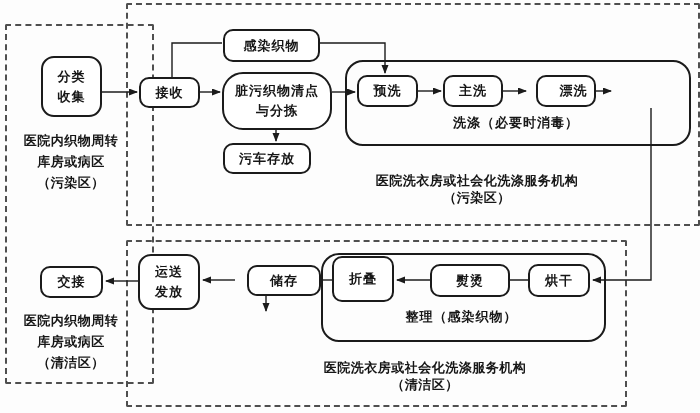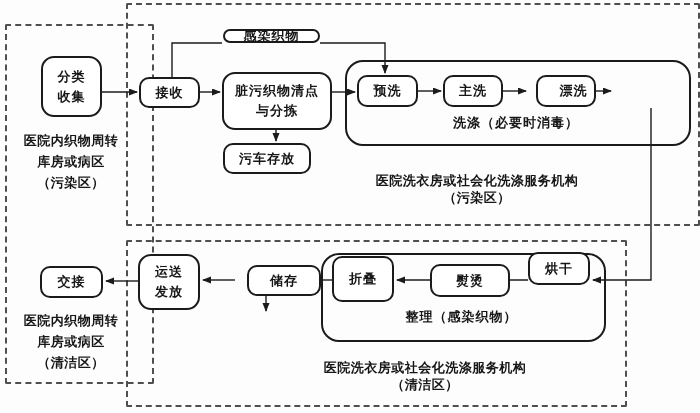--- a/index.html
+++ b/index.html
@@ -64,34 +64,34 @@
       <path d="M332,280 L300,280" marker-end="url(#ah)"></path>
       <path d="M235,280 L203,280" marker-end="url(#ah)"></path>
       <path d="M138,281 L106,281" marker-end="url(#ah)"></path>
       <path d="M266,296 L266,311" marker-end="url(#ah)"></path>
     </g>
   </svg>
 
   <div class="node big" style="left:41px;top:56px;width:61px;height:61px;">分类
 收集</div>
   <div class="node" style="left:139px;top:77px;width:61px;height:31px;">接收</div>
-  <div class="node" style="left:223px;top:29px;width:97px;height:14px;">感染织物</div>
-  <div class="node big" style="left:222px;top:72px;width:110px;height:58px;">脏污织物清点
+  <div class="node" style="left:223px;top:29px;width:97px;height:33px;">感染织物</div>
+  <div class="node big" style="left:222px;top:72px;width:110px;height:58px;border-radius:21px;">脏污织物清点
 与分拣</div>
   <div class="node" style="left:223px;top:143px;width:88px;height:31px;">污车存放</div>
   <div class="node" style="left:357px;top:75px;width:61px;height:32px;">预洗</div>
   <div class="node" style="left:443px;top:75px;width:60px;height:32px;">主洗</div>
   <div class="node" style="left:536px;top:75px;width:60px;height:32px;padding-left:15px;">漂洗</div>
   <div class="node" style="left:40px;top:266px;width:63px;height:32px;">交接</div>
   <div class="node big" style="left:138px;top:254px;width:62px;height:56px;">运送
 发放</div>
   <div class="node" style="left:247px;top:265px;width:74px;height:31px;">储存</div>
   <div class="node" style="left:332px;top:256px;width:62px;height:46px;">折叠</div>
   <div class="node" style="left:430px;top:264px;width:80px;height:33px;">熨烫</div>
-  <div class="node" style="left:528px;top:252px;width:62px;height:33px;">烘干</div>
+  <div class="node" style="left:528px;top:264px;width:62px;height:33px;">烘干</div>
 
   <div class="glabel" style="left:345px;top:116px;width:342px;">洗涤（必要时消毒）</div>
   <div class="glabel" style="left:321px;top:310px;width:281px;">整理（感染织物）</div>
 
   <div class="zlabel" style="left:8px;top:130px;width:126px;">医院内织物周转
 库房或病区
 （污染区）</div>
   <div class="zlabel" style="left:327px;top:172px;width:300px;line-height:17px;">医院洗衣房或社会化洗涤服务机构
 （污染区）</div>
   <div class="zlabel" style="left:8px;top:310px;width:126px;">医院内织物周转

